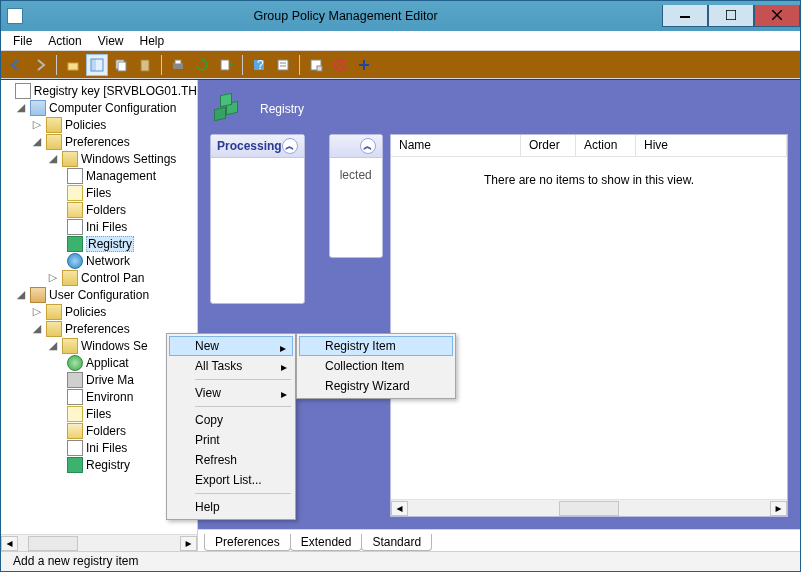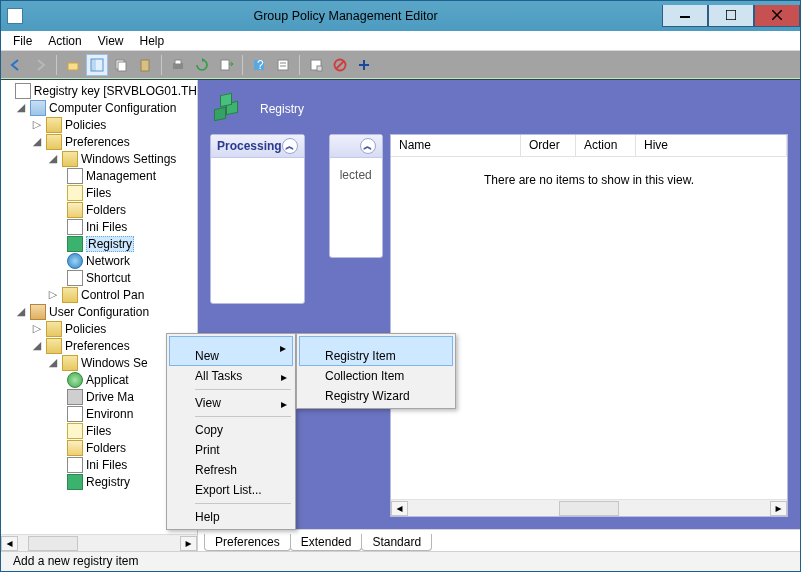--- a/index.html
+++ b/index.html
@@ -1,17 +1,17 @@
 <!DOCTYPE html>
 <html><head>
 <meta charset="utf-8">
 <style>
   * { box-sizing: border-box; margin: 0; padding: 0; font-family: "Segoe UI", Tahoma, sans-serif; font-size: 12px; }
   body { background:#5fa7c7; width:801px; height:572px; overflow:hidden; }
-  .window { position:absolute; left:0; top:0; width:801px; height:572px; border:1px solid #1f5f8b; background:#a3a3a3; display:flex; flex-direction:column; }
+  .window { position:absolute; left:0; top:0; width:801px; height:572px; border:1px solid #1f5f8b; background:#a16207; display:flex; flex-direction:column; }
   
   .titlebar { height:30px; background:linear-gradient(#59a6c8,#4d9bc0); display:flex; align-items:center; position:relative; }
   .titlebar .icon { width:16px; height:16px; margin:0 6px; background:#fff; border:1px solid #3a7ea5; position:relative; display:inline-block;}
   .titlebar .title { flex:1; text-align:center; color:#000; font-size:12.5px; }
   .winbtns { display:flex; }
   .winbtn { width:46px; height:22px; margin-top:-1px; border:1px solid #2b5e82; border-top:none; display:flex; align-items:center; justify-content:center; background:#cfe4f0;}
   .winbtn.min{border-left:1px solid #2b5e82;}
   .winbtn.close{ background:#c75050; color:#fff;}
   .winbtn svg{display:block}
   
@@ -57,21 +57,21 @@
   .list-scroll-h{height:17px;border-top:1px solid #e2e2e2;background:#f0f0f0;display:flex;align-items:center;}
   
   .tabs-row{height:22px;background:#fff;display:flex;align-items:flex-end;padding-left:6px;gap:0;border-top:1px solid #d6d6d6;}
   .tab{border:1px solid #b6b6b6;border-top:none;border-radius:0 0 4px 4px;padding:1px 10px;background:#fff;margin-right:-1px;}
   .tab.active{background:#fff;position:relative;}
   
   .status{height:20px;border-top:1px solid #d0d0d0;padding:2px 12px;background:#f3f3f3;}
   
   .ctx{position:absolute;background:#f1f1f1;border:1px solid #a5a5a5;box-shadow:2px 2px 4px rgba(0,0,0,.25);padding:2px;}
   .ctx .item{padding:3px 20px 3px 26px;white-space:nowrap;position:relative;}
-  .ctx .item.hover{background:#cde8ff;border:1px solid #7eb4ea;padding:12px 19px 2px 25px;}
+  .ctx .item.hover{background:#cde8ff;border:1px solid #7eb4ea;padding:2px 19px 2px 25px;}
   .ctx .item .arrow{position:absolute;right:6px;top:4px;color:#000;}
   .ctx .sep{height:1px;background:#c7c7c7;margin:3px 2px 3px 26px;}
   .ctx-main{left:165px; top:253px; width:130px;}
   .ctx-sub{left:295px; top:253px; width:160px;}
 </style>
 </head>
 <body>
 
 <div class="window">
 
@@ -238,24 +238,20 @@
             <span class="ic sheet"></span>
             <span class="label">Ini Files</span>
           </div>
         <div class="tree-row selected" style="padding-left:66px">
             <span class="ic" style="background:#3bb26d;border:1px solid #2a8a51;"></span>
             <span class="label">Registry</span>
           </div>
         <div class="tree-row" style="padding-left:66px">
             <span class="ic" style="background:radial-gradient(#9fd3f6,#2e83c6);border:1px solid #2673ad;border-radius:50%;"></span>
             <span class="label">Network</span>
-          </div>
-        <div class="tree-row" style="padding-left:66px">
-            <span class="ic sheet"></span>
-            <span class="label">Shortcut</span>
           </div>
         <div class="tree-row" style="padding-left:46px">
             <span class="twisty">▷</span>
             <span class="ic folder"></span>
             <span class="label">Control Pan</span>
           </div>
         <div class="tree-row" style="padding-left:14px">
             <span class="twisty">◢</span>
             <span class="ic" style="background:linear-gradient(#f3d9a7,#e0b060);border:1px solid #b5873c;"></span>
             <span class="label">User Configuration</span>

